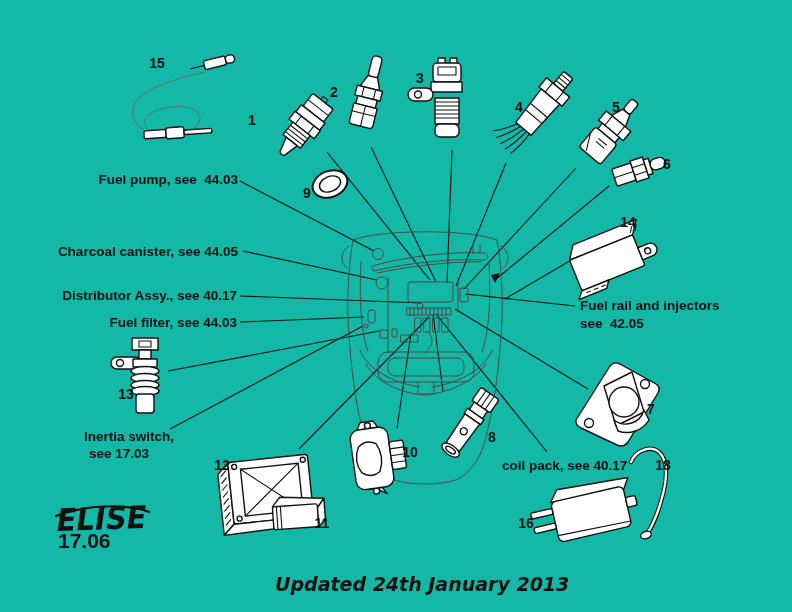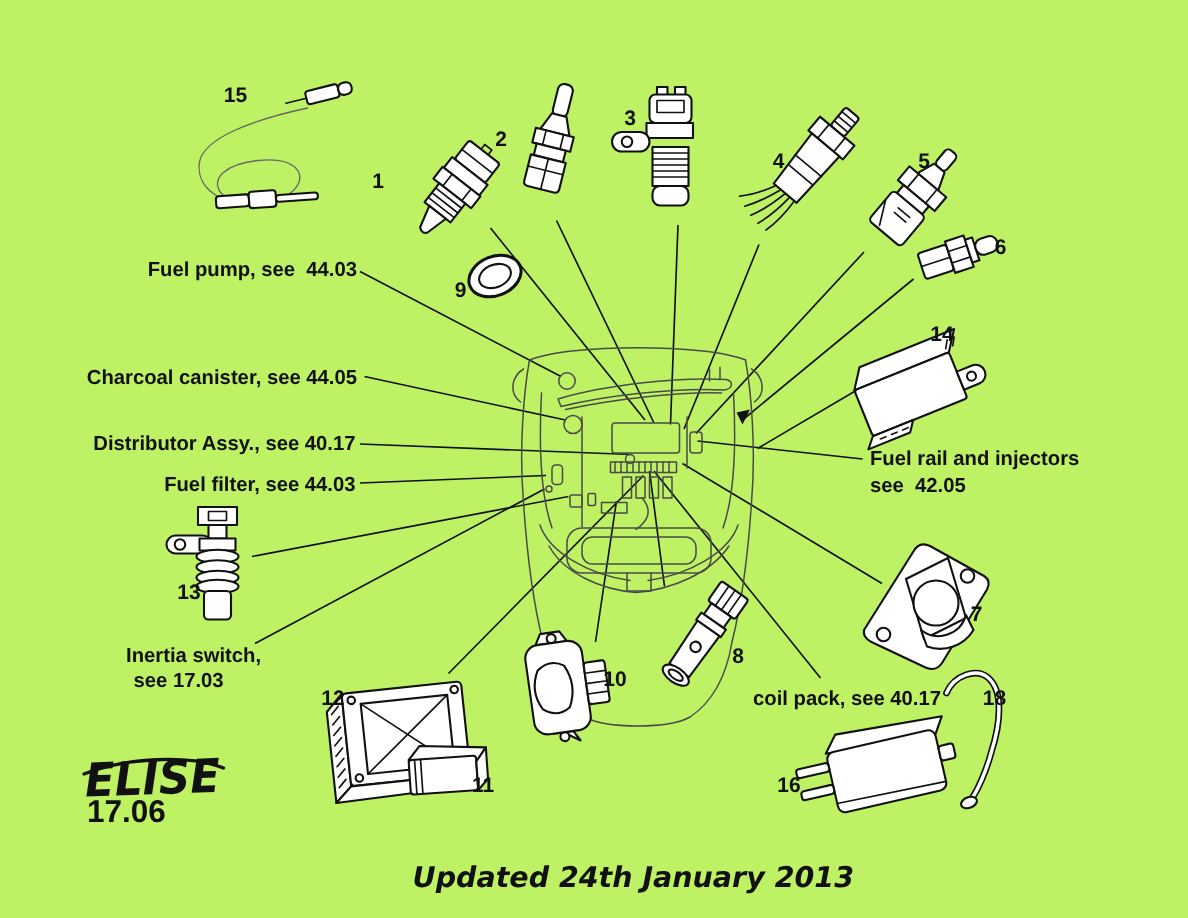--- a/index.html
+++ b/index.html
@@ -1,17 +1,17 @@
 <!DOCTYPE html>
 <html><head>
 <meta charset="utf-8">
 <style>
   html,body{margin:0;padding:0;background:#fff;}
   .page{
-    position:relative;width:792px;height:612px;background:#bef264;
+    position:relative;width:792px;height:612px;background:#14b8a6;
     font-family:"Liberation Sans",sans-serif;overflow:hidden;text-decoration:underline;
   }
   svg text{white-space:pre;}
   .callout{font:bold 14px "Liberation Sans",sans-serif;fill:#111;}
   .lbl{font:bold 13.5px "Liberation Sans",sans-serif;fill:#111;}
   .footer{font:italic bold 19px "DejaVu Sans",sans-serif;fill:#111;}
   .logo{font:italic bold 31px "DejaVu Sans",sans-serif;fill:#111;}
   .section{font:bold 21px "Liberation Sans",sans-serif;fill:#111;}
   .ln{stroke:#111;stroke-width:1.1;fill:none;}
   .car{stroke:#4a4a4a;stroke-width:1;fill:none;stroke-linejoin:round;stroke-linecap:round;}

